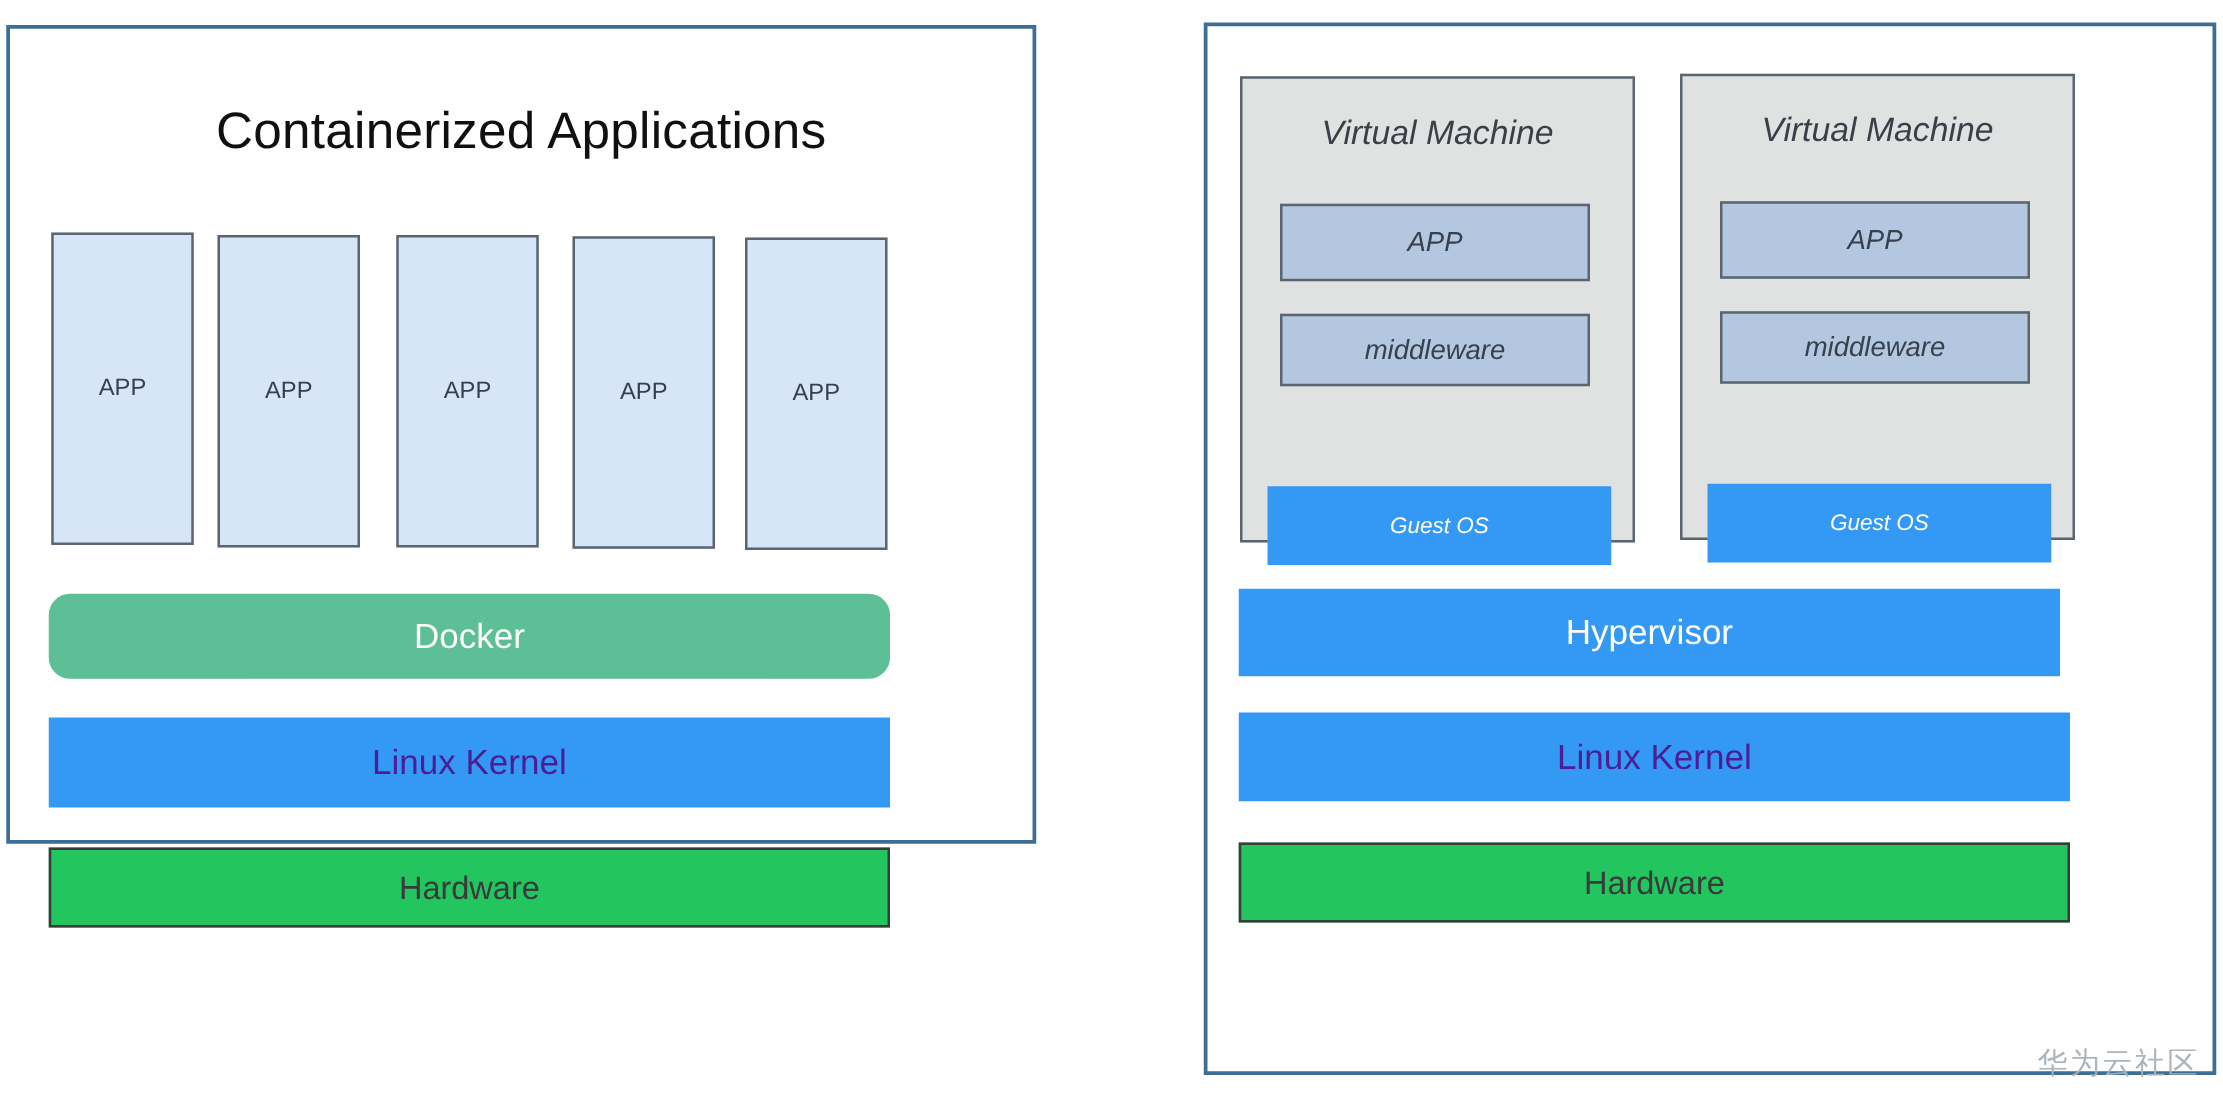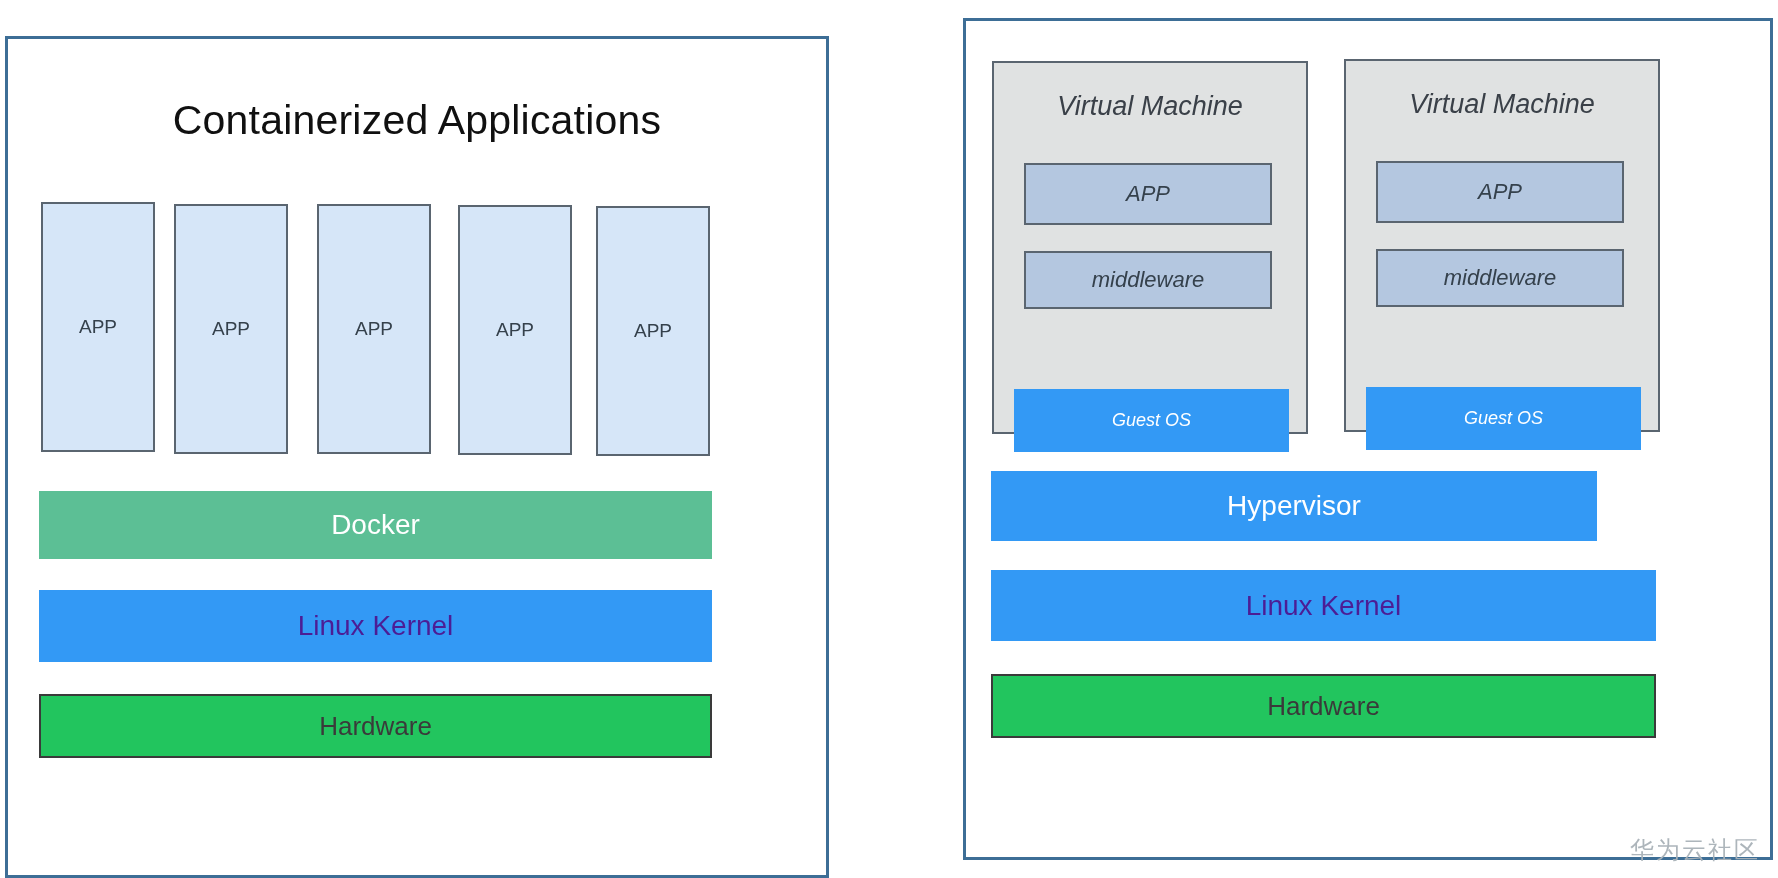--- a/index.html
+++ b/index.html
@@ -22,21 +22,21 @@
     height: 878px;
   }
 
   
   .panel {
     position: absolute;
     background: #ffffff;
     border: 3px solid #3d6e96;
     box-sizing: border-box;
   }
-  .panel-left  { left: 5px;   top: 36px; width: 824px; height: 842px; }
+  .panel-left  { left: 5px;   top: 20px; width: 824px; height: 655px; }
   .panel-right { left: 963px; top: 18px; width: 810px; height: 842px; }
 
   
   .box {
     position: absolute;
     box-sizing: border-box;
     display: flex;
     align-items: center;
     justify-content: center;
     text-align: center;
@@ -151,21 +151,21 @@
     <div class="box app-col" style="left:309px; top:165px; width:114px; height:250px;">
       <span>APP</span>
     </div>
     <div class="box app-col" style="left:450px; top:166px; width:114px; height:250px;">
       <span>APP</span>
     </div>
     <div class="box app-col" style="left:588px; top:167px; width:114px; height:250px;">
       <span>APP</span>
     </div>
 
-    <div class="box bar-docker" style="left:31px; top:452px; width:673px; height:68px;">
+    <div class="box bar-docker" style="left:31px; top:452px; width:673px; height:68px;border-radius:17px;">
       <span>Docker</span>
     </div>
 
     <div class="box bar-kernel" style="left:31px; top:551px; width:673px; height:72px;">
       <span>Linux Kernel</span>
     </div>
 
     <div class="box bar-hardware" style="left:31px; top:655px; width:673px; height:64px;">
       <span>Hardware</span>
     </div>
@@ -192,21 +192,21 @@
         <span>APP</span>
       </div>
       <div class="box vm-inner" style="left:30px; top:188px; width:248px; height:58px;">
         <span>middleware</span>
       </div>
       <div class="box vm-guest" style="left:20px; top:292px; width:275px; height:63px;">
         <span>Guest OS</span>
       </div>
     </div>
 
-    <div class="box bar-hypervisor" style="left:25px; top:450px; width:606px; height:70px;">
+    <div class="box bar-hypervisor" style="left:25px; top:450px; width:657px; height:70px;">
       <span>Hypervisor</span>
     </div>
 
     <div class="box bar-kernel" style="left:25px; top:549px; width:665px; height:71px;">
       <span>Linux Kernel</span>
     </div>
 
     <div class="box bar-hardware" style="left:25px; top:653px; width:665px; height:64px;">
       <span>Hardware</span>
     </div>

